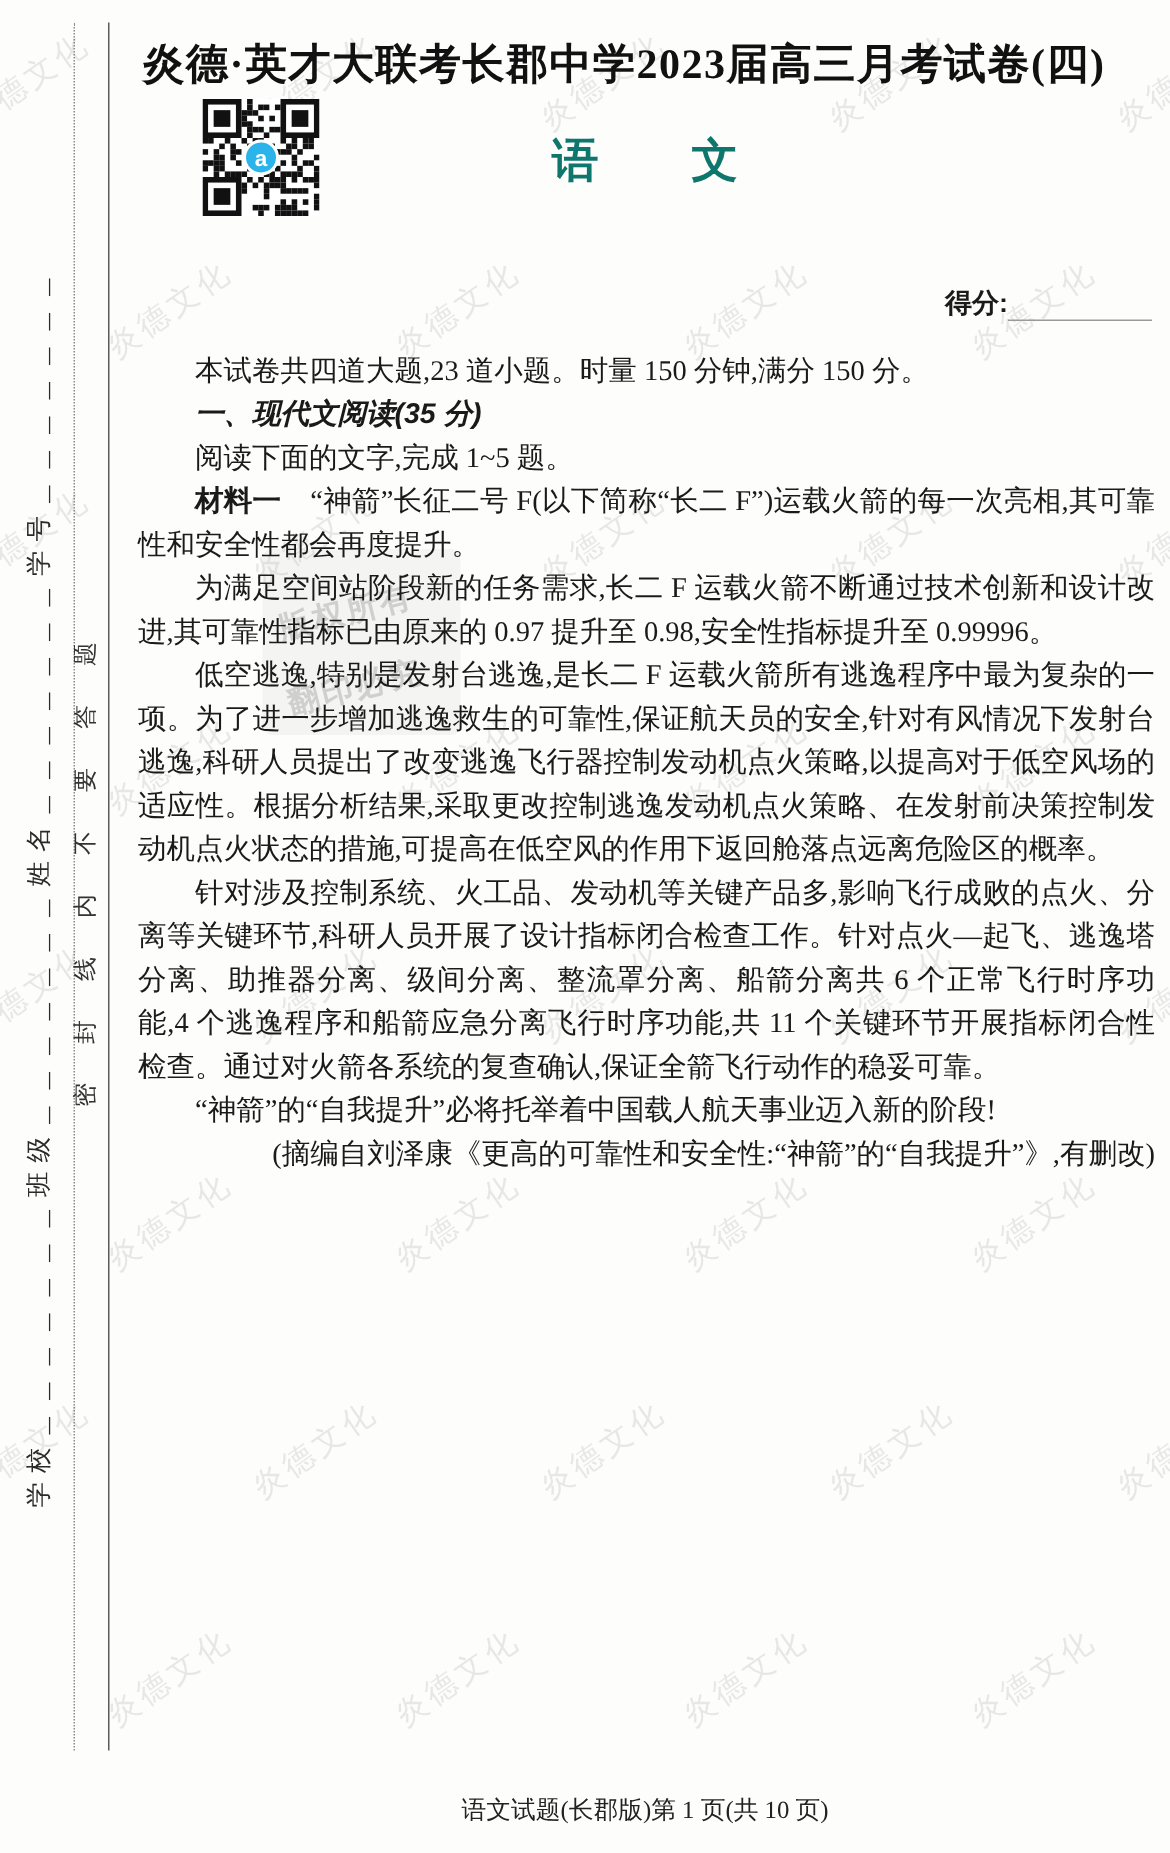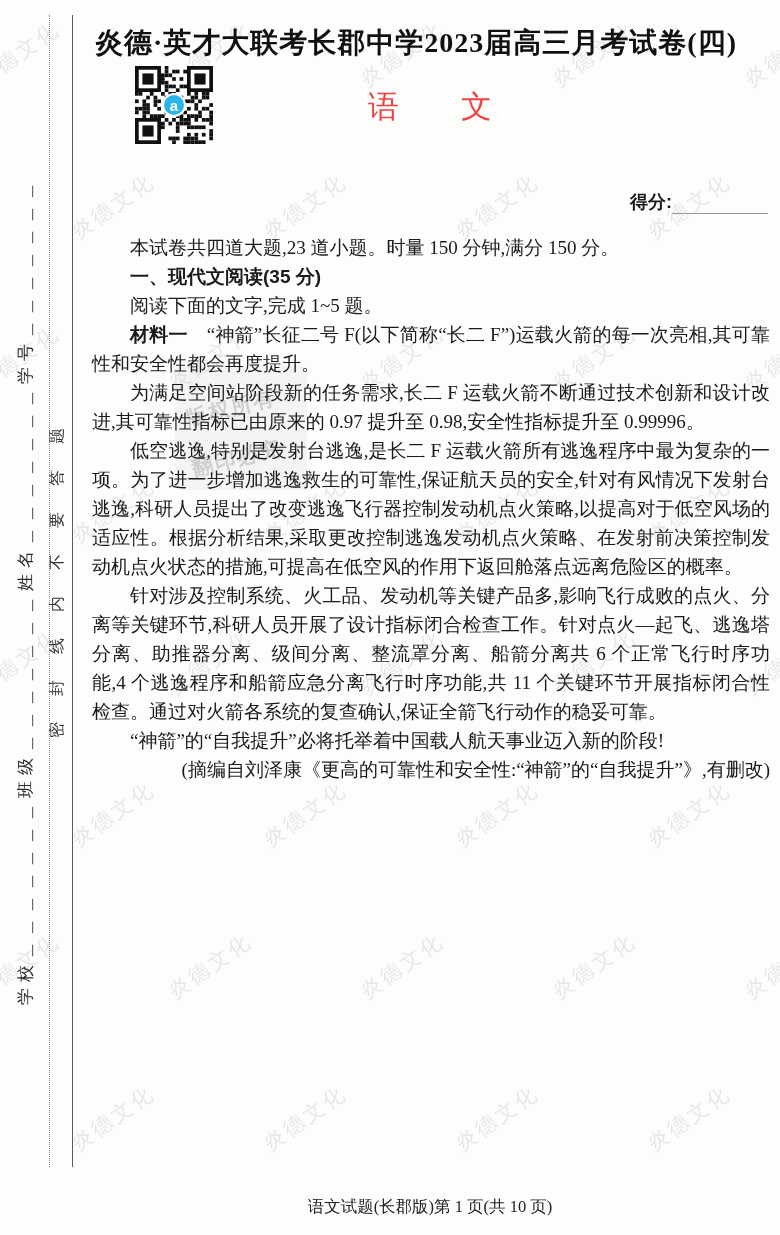--- a/index.html
+++ b/index.html
@@ -19,31 +19,31 @@
   .v-rot{position:absolute;transform:rotate(-90deg);white-space:nowrap;text-align:center;
          font-family:"Liberation Serif","DejaVu Serif",serif;color:#2a2a2a;}
   .student-fields{top:591px;left:-372px;width:800px;height:28px;font-size:17px;letter-spacing:6px;}
   .seal-notice{top:556px;left:-110px;width:342px;height:28px;font-size:16px;letter-spacing:26px;color:#333;}
 
   
   .exam-title{position:absolute;top:24px;left:76px;width:680px;text-align:center;
               font-size:28px;font-weight:bold;letter-spacing:1px;color:#111;}
   .qr{position:absolute;left:135px;top:66px;width:78px;height:78px;}
   .subject-title{position:absolute;top:86px;left:90px;width:680px;text-align:center;
-                 font-size:31px;font-weight:normal;color:#ef4444;}
+                 font-size:31px;font-weight:bold;color:#0f766e;}
   .score-row{position:absolute;top:190px;left:630px;width:145px;font-size:18px;font-weight:bold;
              font-family:"Liberation Sans","DejaVu Sans",sans-serif;}
   .score-line{display:inline-block;width:96px;border-bottom:1.5px solid #9a9a9a;height:16px;vertical-align:bottom;}
 
   
   .content{position:absolute;left:92px;top:221px;width:678px;font-size:19px;line-height:29px;z-index:2;margin-top:12px;}
   .content p{margin:0;text-indent:2em;text-align:justify;}
   .h2,.h3{font-family:"Liberation Sans","DejaVu Sans",sans-serif;font-weight:bold;
           font-size:19px;line-height:29px;margin:0;}
-  .h2{margin-top:9px;}
+  .h2{margin-top:9px;font-style:italic;}
   .h3{margin-top:3px;}
   .attribution{text-align:right !important;text-indent:0 !important;}
   .material-label{font-weight:bold;font-family:"Liberation Sans","DejaVu Sans",sans-serif;}
 
   
   .stamp{position:absolute;left:175px;top:366px;width:132px;height:124px;z-index:1;
          background:rgba(185,185,185,.12);border-radius:6px;pointer-events:none;}
   .stamp span{position:absolute;transform:rotate(-14deg);color:rgba(130,130,130,.32);
               font-weight:bold;font-size:21px;letter-spacing:2px;
               font-family:"Liberation Sans","DejaVu Sans",sans-serif;white-space:nowrap;}

